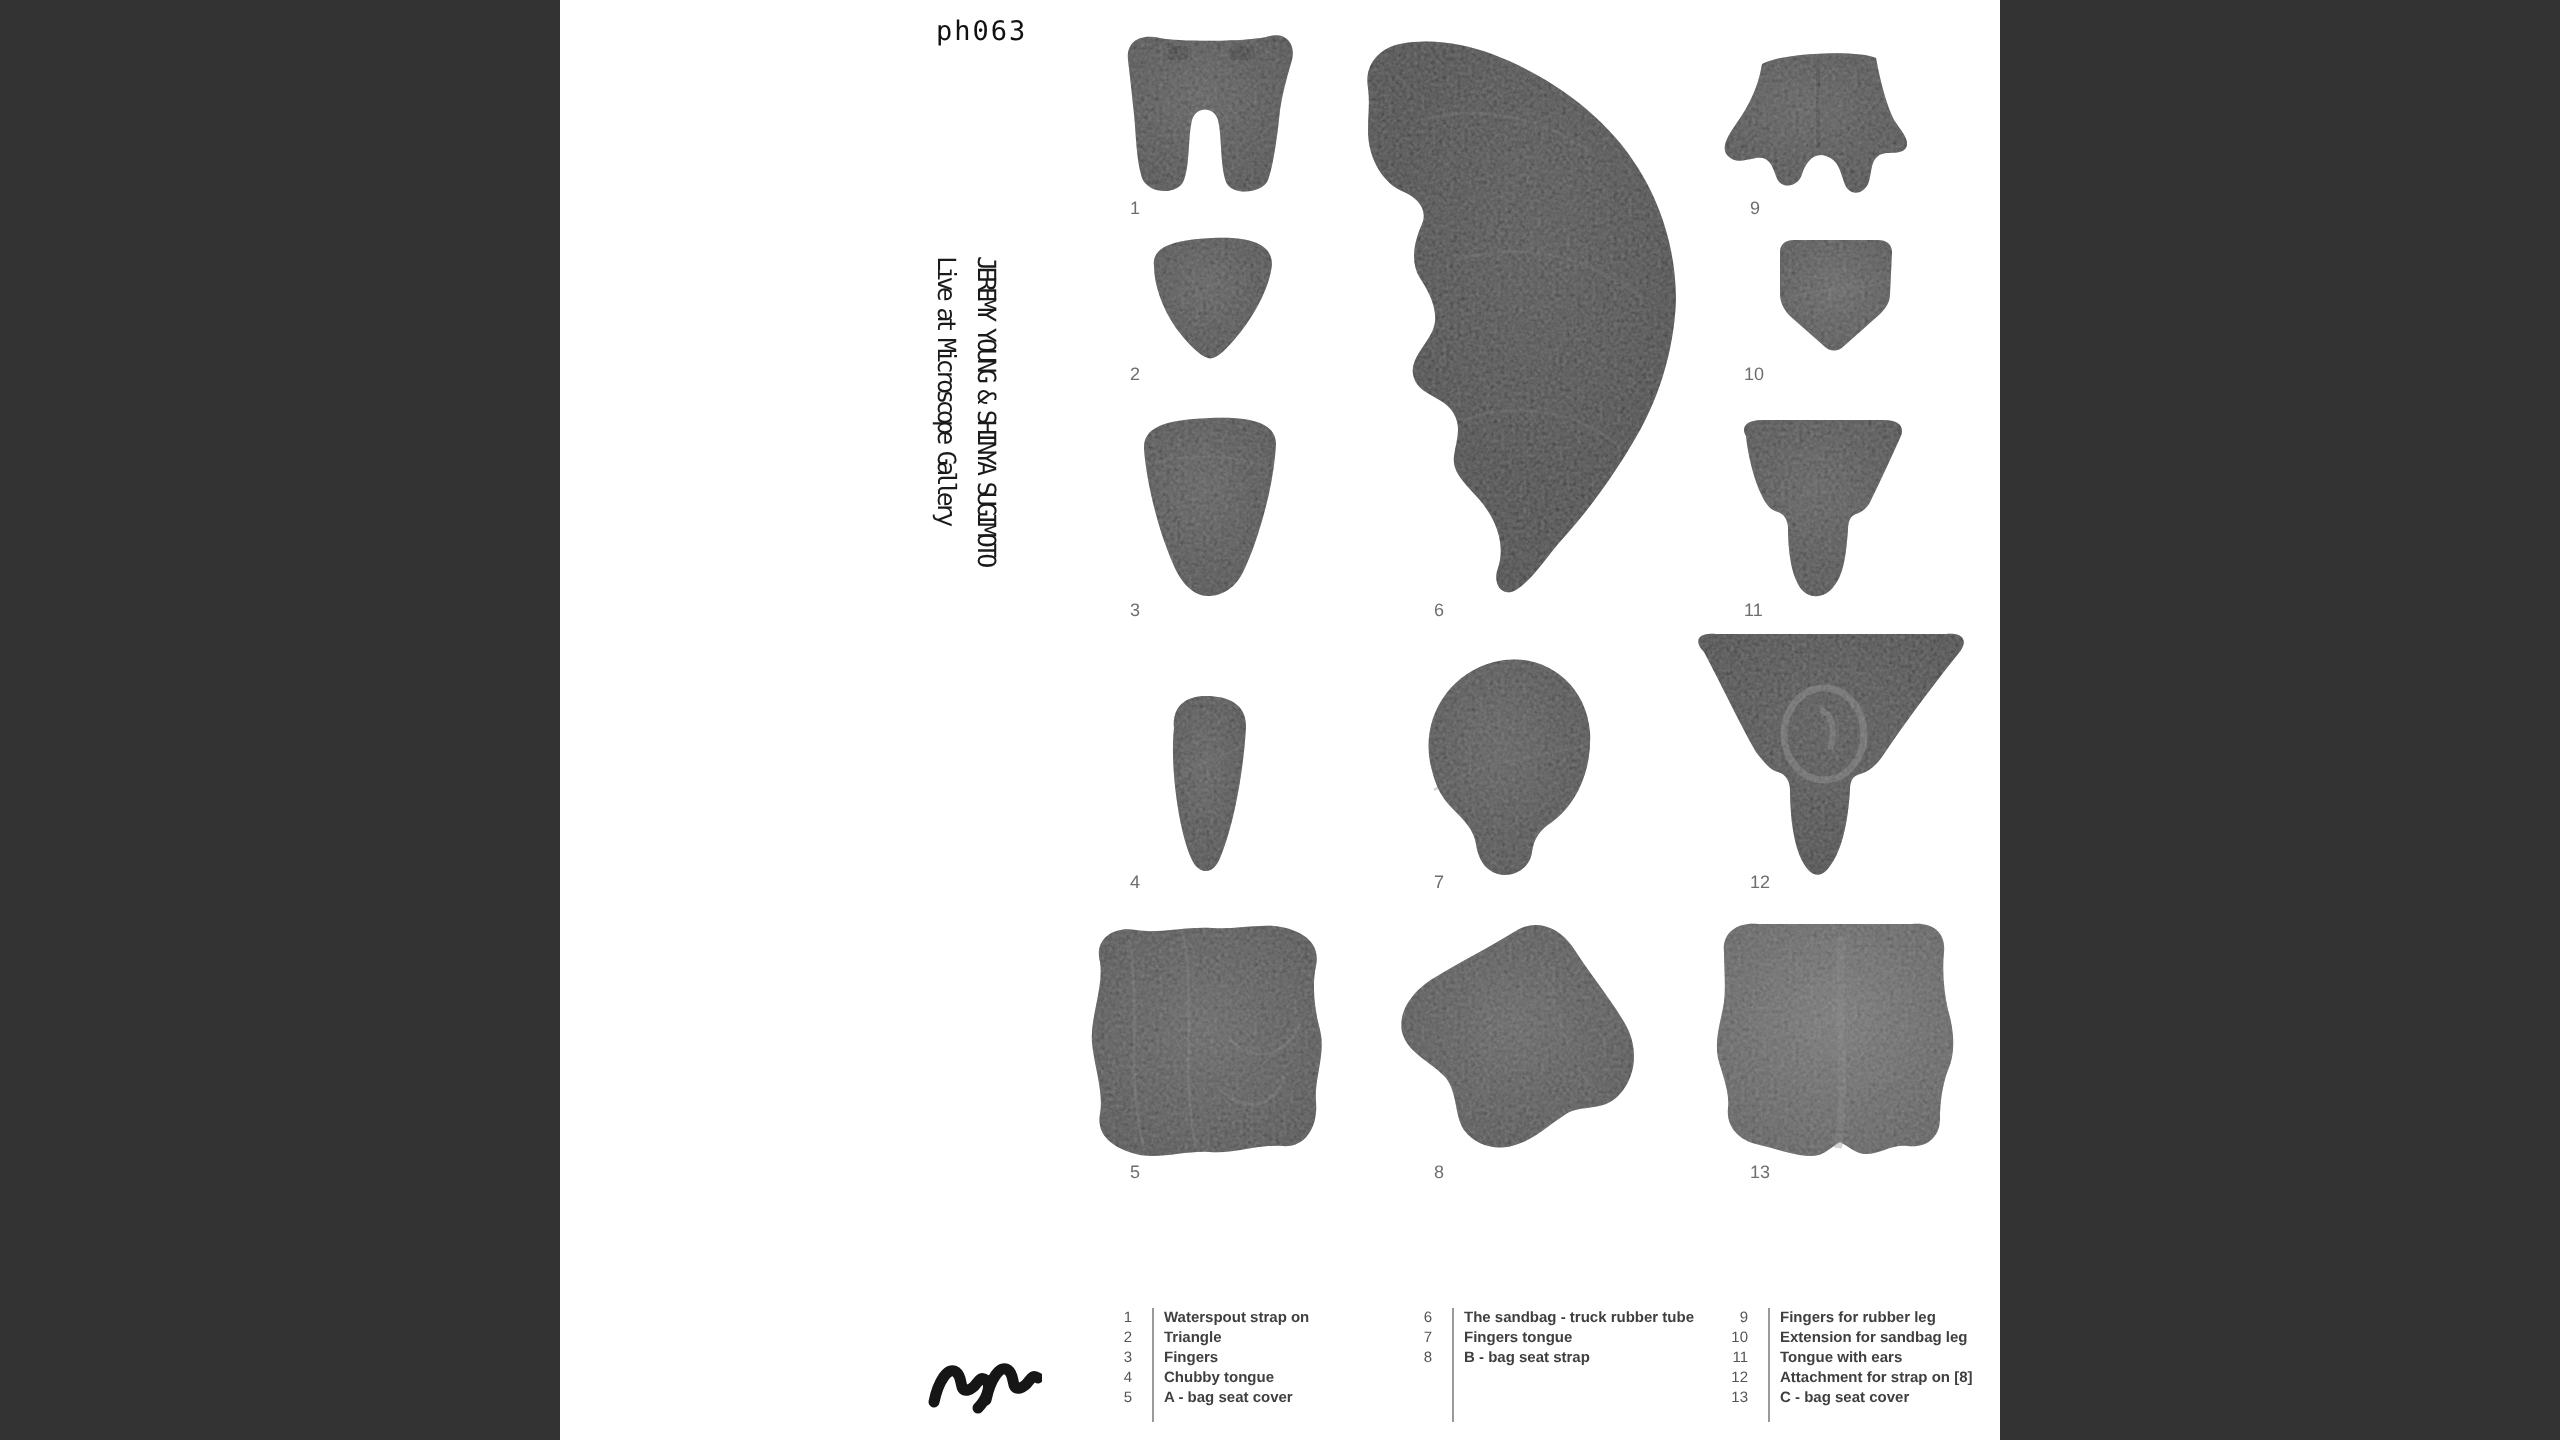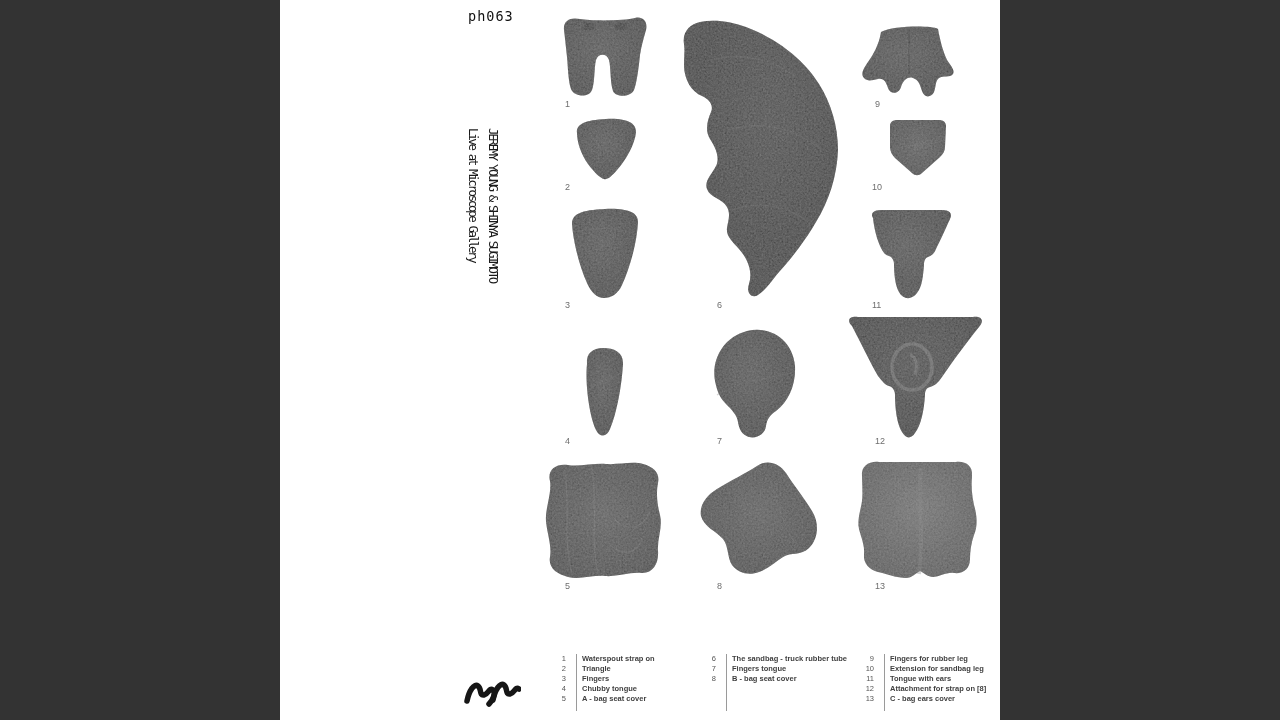--- a/index.html
+++ b/index.html
@@ -169,21 +169,21 @@
       <div class="legend-row">
           <span class="lg-num">6</span>
           <span class="lg-label">The sandbag - truck rubber tube</span>
         </div>
       <div class="legend-row">
           <span class="lg-num">7</span>
           <span class="lg-label">Fingers tongue</span>
         </div>
       <div class="legend-row">
           <span class="lg-num">8</span>
-          <span class="lg-label">B - bag seat cover</span>
+          <span class="lg-label">B - bag seat strap</span>
         </div>
     </div>
 
     <div class="legend-col" style="left:578px">
       <div class="legend-row">
           <span class="lg-num">9</span>
           <span class="lg-label">Fingers for rubber leg</span>
         </div>
       <div class="legend-row">
           <span class="lg-num">10</span>
@@ -192,21 +192,21 @@
       <div class="legend-row">
           <span class="lg-num">11</span>
           <span class="lg-label">Tongue with ears</span>
         </div>
       <div class="legend-row">
           <span class="lg-num">12</span>
           <span class="lg-label">Attachment for strap on [8]</span>
         </div>
       <div class="legend-row">
           <span class="lg-num">13</span>
-          <span class="lg-label">C - bag ears cover</span>
+          <span class="lg-label">C - bag seat cover</span>
         </div>
     </div>
 
     <div class="logo-box">
       <svg width="58" height="40" viewBox="0 0 58 40">
         <g fill="none" stroke="#161616" stroke-width="5.5" stroke-linecap="round" stroke-linejoin="round">
           <path d="M4,25 C6,15 11,7 15,10 C19,13 16,20 21,19 C26,18 26,11 30,14 C33,17 30,24 26,28"></path>
           <path d="M30,24 C32,14 37,6 41,9 C45,12 42,19 47,18 C52,17 52,10 56,13"></path>
         </g>
       </svg>

